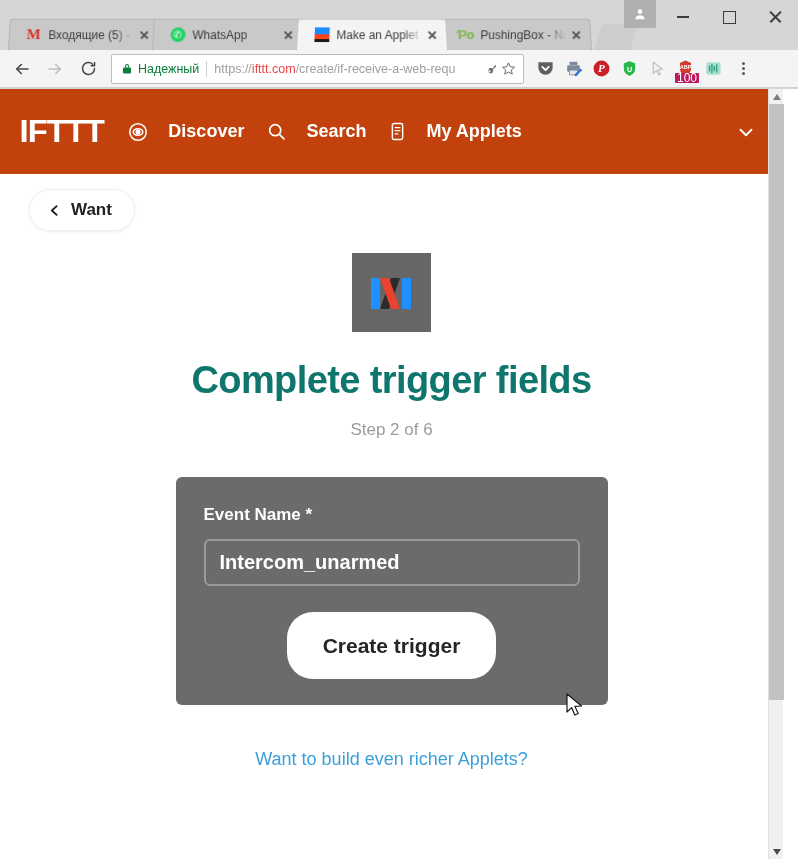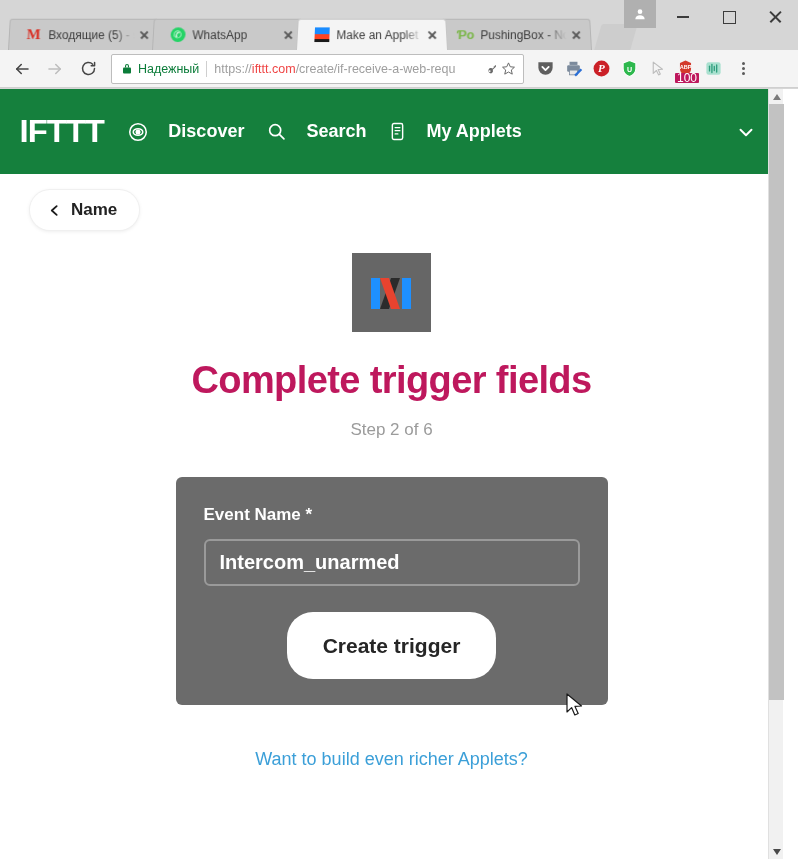--- a/index.html
+++ b/index.html
@@ -217,21 +217,21 @@
   #page {
     width: 783px;
     height: 770px;
     background: #fff;
     position: relative;
   }
 
   
   #ifttt-nav {
     height: 85px;
-    background: #15803d;
+    background: #c2410c;
     display: flex;
     align-items: center;
     padding: 0 26px 0 22px;
   }
   #ifttt-logo {
     font-family: "Liberation Sans", sans-serif;
     font-weight: bold;
     font-size: 31px;
     letter-spacing: -1px;
     color: #ffffff;
@@ -272,21 +272,21 @@
     width: 79px; height: 79px;
     background: #666666;
     margin: 23px auto 0;
     display: flex; align-items: center; justify-content: center;
   }
 
   #page-title {
     text-align: center;
     font-size: 38px;
     font-weight: bold;
-    color: #be185d;
+    color: #0f766e;
     letter-spacing: -0.6px;
     margin-top: 27px;
   }
   #step-label {
     text-align: center;
     font-size: 17px;
     color: #9b9b9b;
     margin-top: 18px;
   }
 
@@ -582,21 +582,21 @@
       </div>
 
       <div id="content">
 
         <div id="back-button">
           <span id="back-chevron">
             <svg width="13" height="15" viewBox="0 0 24 24" fill="none" stroke="#1c1c1c" stroke-width="3.4" stroke-linecap="round" stroke-linejoin="round">
               <polyline points="16,4 7,12 16,20"></polyline>
             </svg>
           </span>
-          <span>Name</span>
+          <span>Want</span>
         </div>
 
         <div id="service-logo">
           <svg width="46" height="40" viewBox="0 0 46 40">
             <rect x="2" y="5" width="9" height="31" fill="#1e90ff"></rect>
             <rect x="33" y="5" width="9" height="31" fill="#1e90ff"></rect>
             <polygon points="22,5 31,5 20,36 11,36" fill="#2b2b2b"></polygon>
             <polygon points="11,5 20,5 31,36 22,36" fill="#e8432f"></polygon>
           </svg>
         </div>

